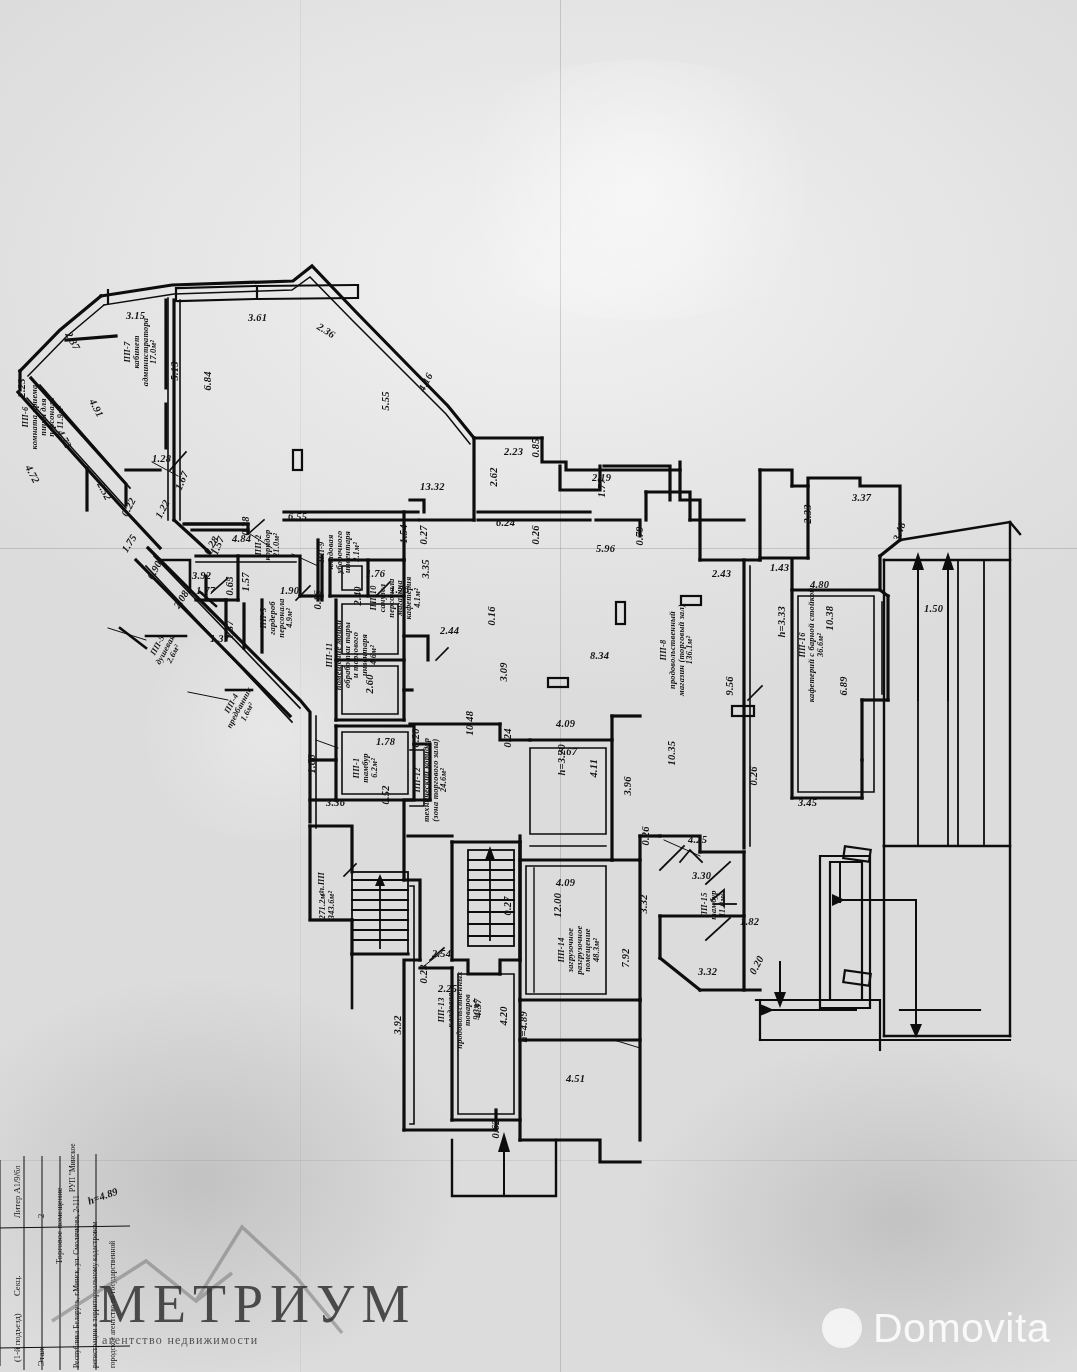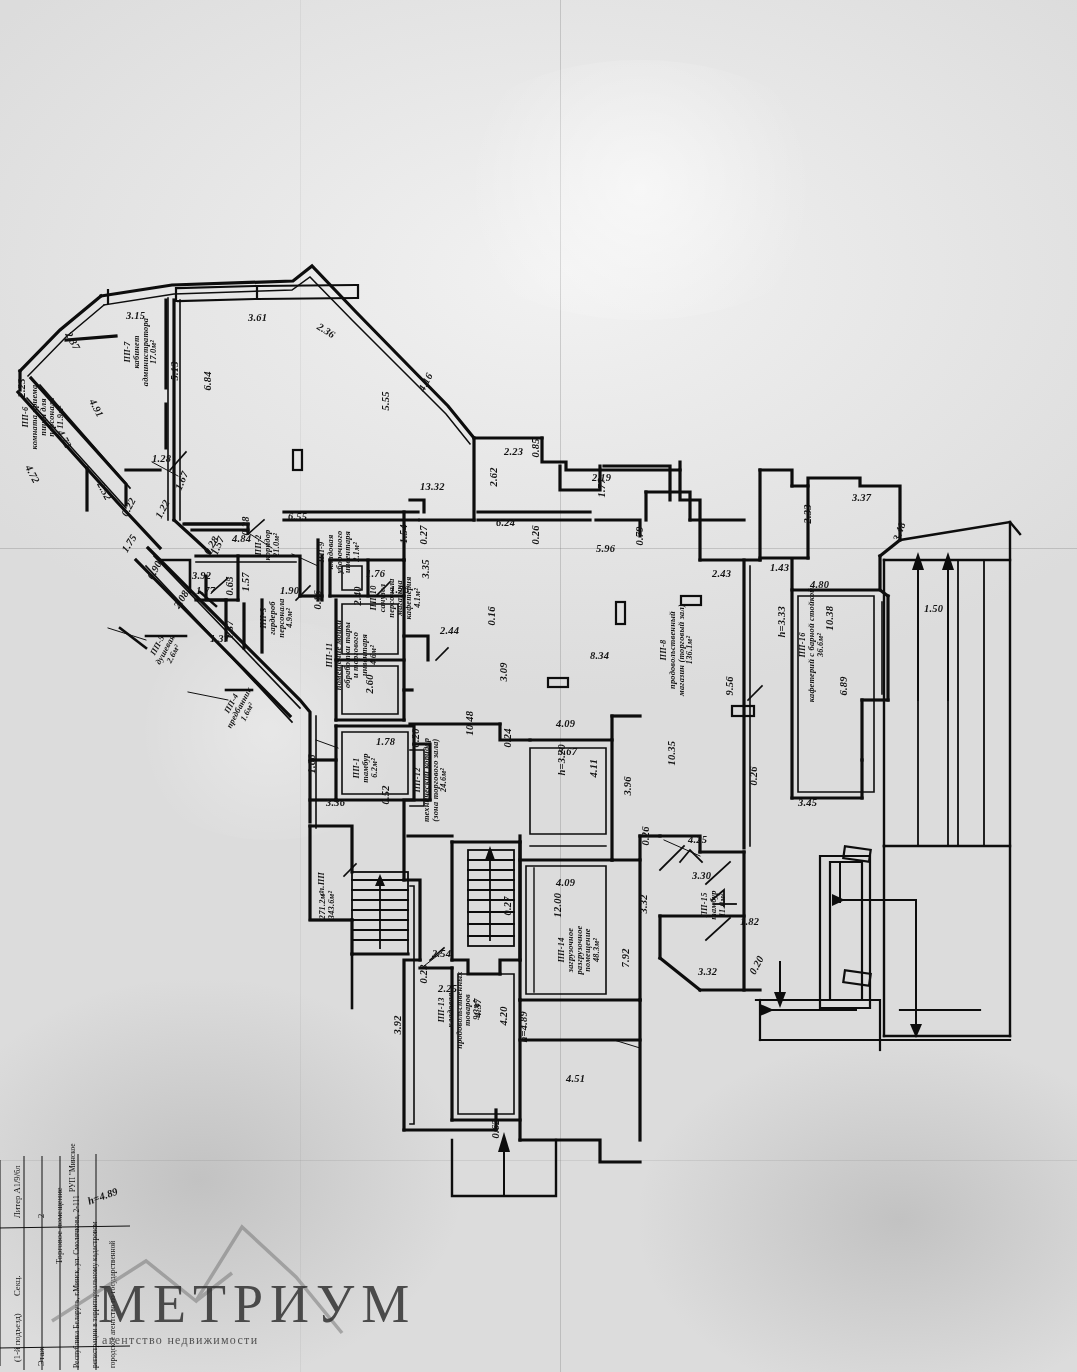--- a/index.html
+++ b/index.html
@@ -612,14 +612,18 @@
     <svg width="470" height="150" viewBox="0 0 470 150">
       <g fill="none" stroke="#7a7a7a" stroke-width="3.5" opacity=".55">
         <path d="M6,106 L100,46 L150,86 L196,12 L250,62 L296,118"></path>
         <path d="M150,86 L186,58"></path>
       </g>
     </svg>
     <div class="mtxt">МЕТРИУМ</div>
     <div class="msub">агентство недвижимости</div>
   </div>
 
+  <div id="wm-domovita">
+    <div class="dot"></div>
+    <div class="dtxt">Domovita</div>
+  </div>
 
 </div>
 
 </body></html>

